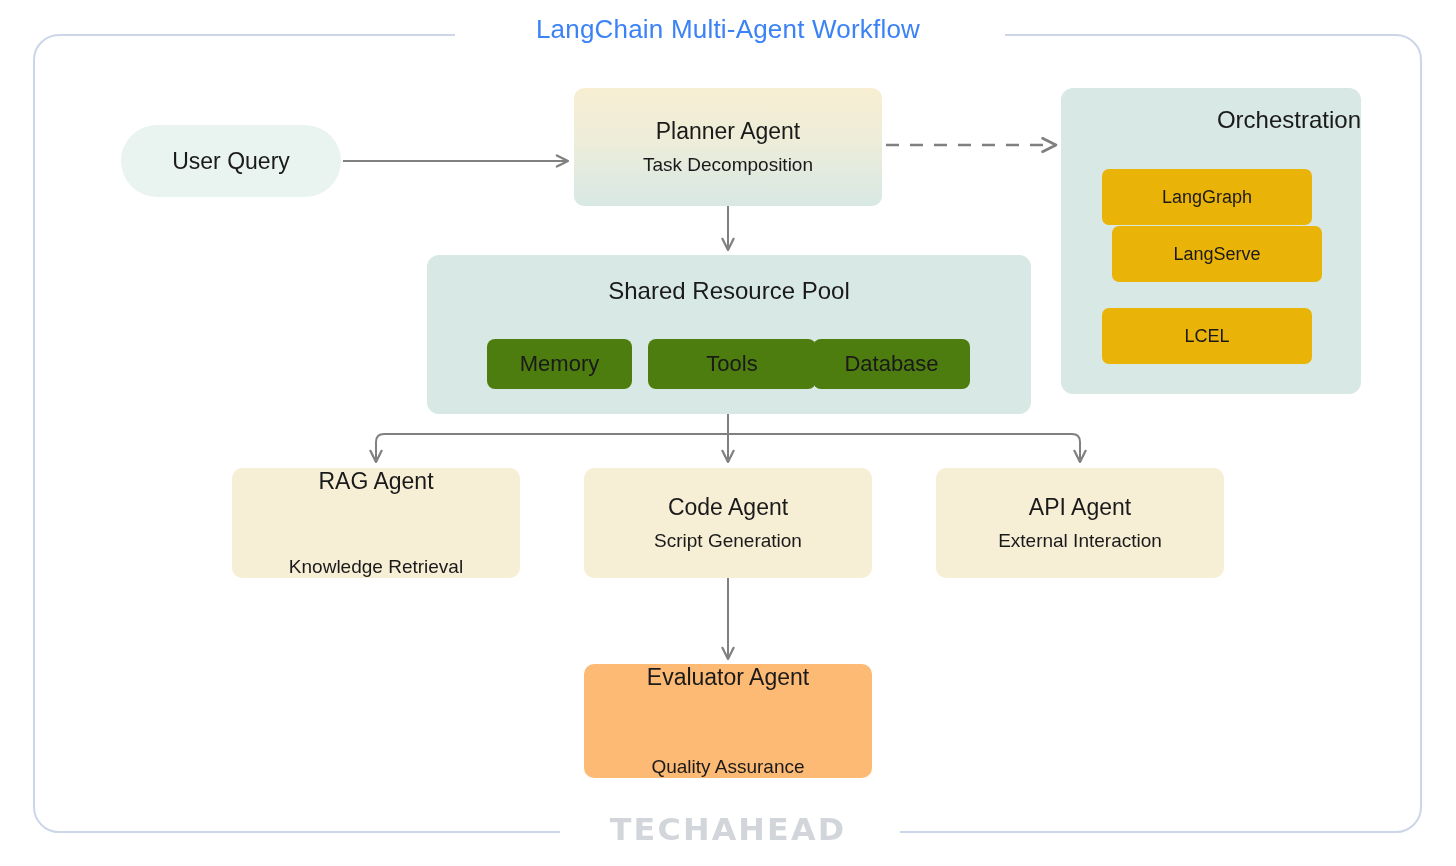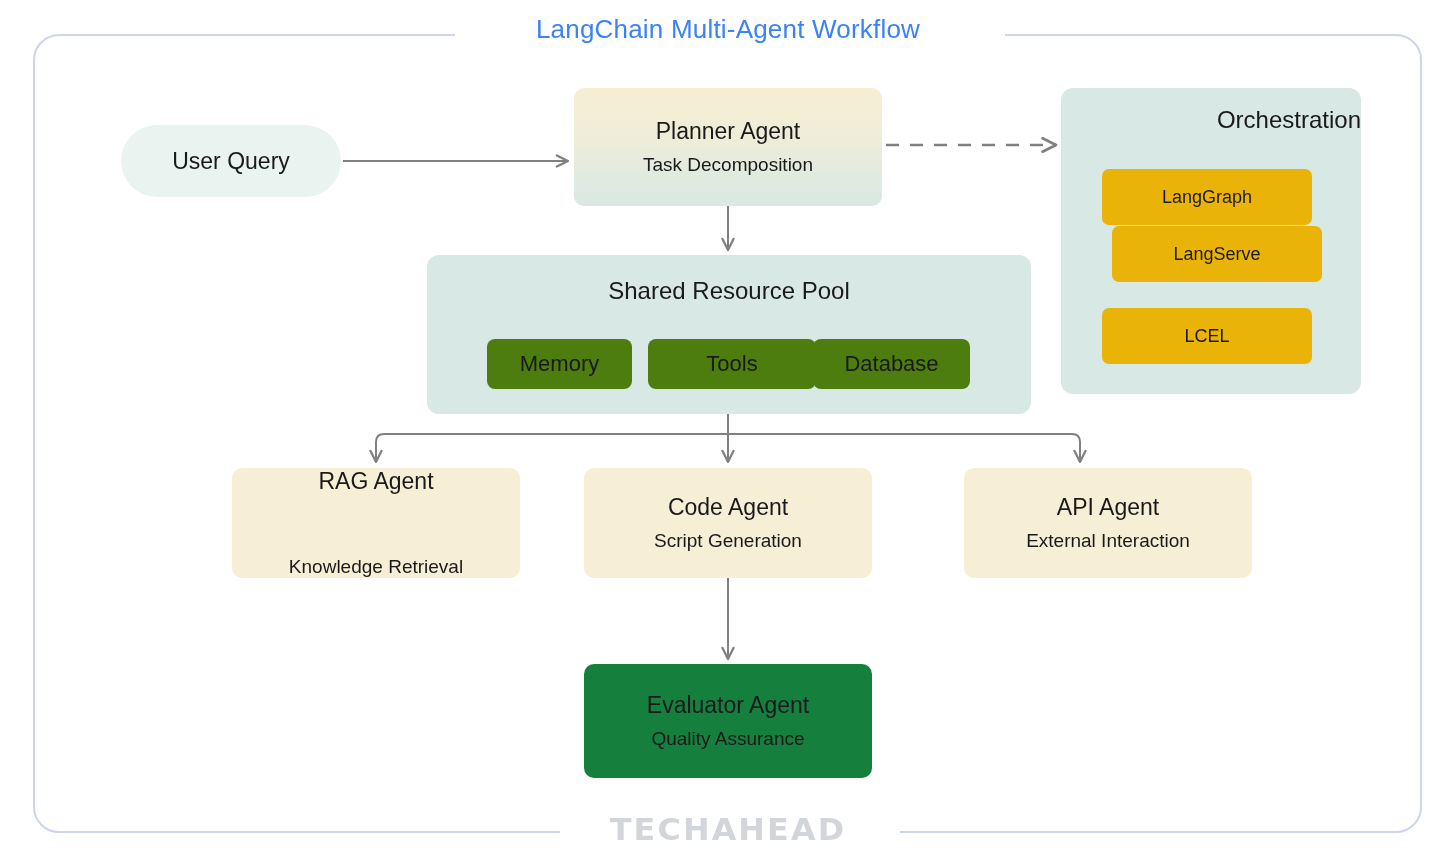--- a/index.html
+++ b/index.html
@@ -184,30 +184,31 @@
   #pool-chip-2 { left: 386px; width: 157px; }
 
   
   .agent-card {
     background: #f7eed6;
     border-radius: 10px;
     height: 110px;
   }
   #node-rag  { left: 232px; top: 468px; width: 288px; justify-content: space-between; }
   #node-code { left: 584px; top: 468px; width: 288px; }
-  #node-api  { left: 936px; top: 468px; width: 288px; margin-left: 28px; }
+  #node-api  { left: 936px; top: 468px; width: 288px; }
 
   
   #node-evaluator {
     left: 584px;
     top: 664px;
     width: 288px;
     height: 114px;
-    background: #15803d;
+    background: #fdba74;
     border-radius: 10px;
+    justify-content: space-between;
   }
 
   
   #connectors {
     position: absolute;
     left: 0;
     top: 0;
     width: 1456px;
     height: 866px;
     pointer-events: none;

